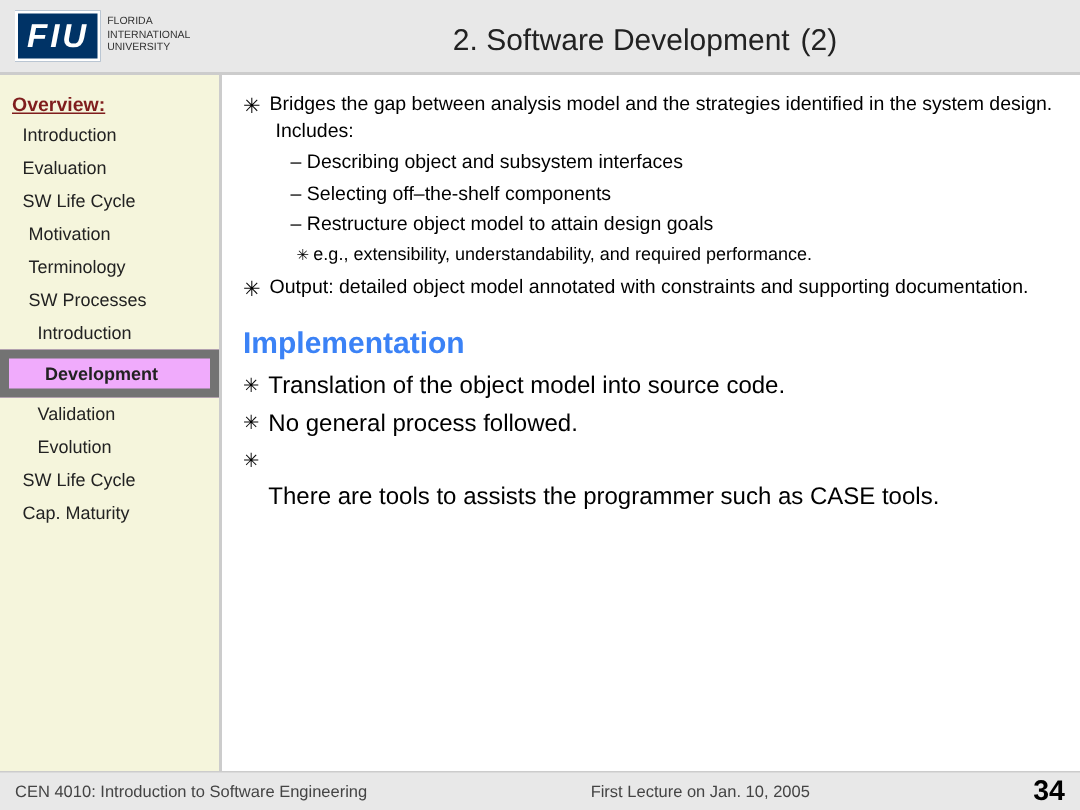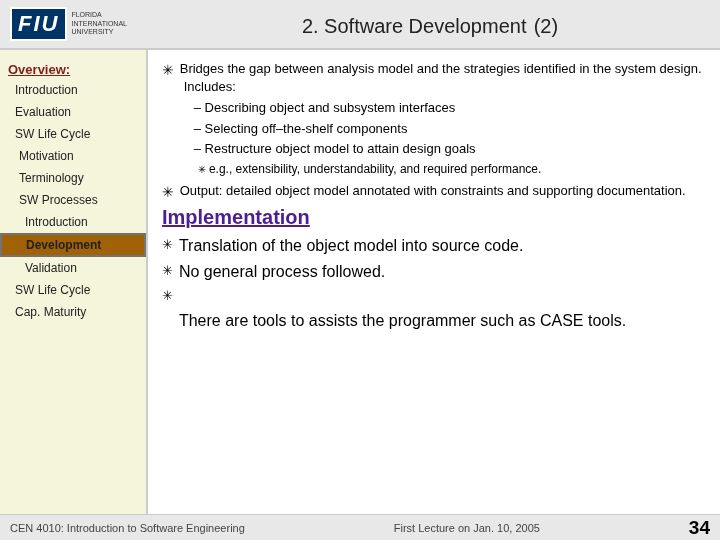--- a/index.html
+++ b/index.html
@@ -76,22 +76,22 @@
       text-decoration: underline;
     }
     .sidebar-item {
       font-size: 12px;
       color: #222;
       padding: 3px 10px 3px 14px;
       cursor: pointer;
       border: 1px solid transparent;
     }
     .sidebar-item.active {
-      background: #a16207;
-      border: 2px solid #737373;
+      background: #f0abfc;
+      border: 6px solid #737373;
       font-weight: bold;
     }
     .sidebar-item.sub {
       padding-left: 18px;
     }
     .sidebar-item.subsub {
       padding-left: 24px;
     }
 
     
@@ -145,23 +145,22 @@
       line-height: 1.4;
     }
     .sub-sub-bullet::before {
       content: "✳ ";
       font-size: 10px;
     }
 
     .section-title-impl {
       font-size: 20px;
       font-weight: bold;
-      text-decoration: underline;
-      margin: 4px 0 6px 0;
-      color: #4c1d95;
+      margin: 15px 0 6px 0;
+      color: #3b82f6;
     }
     .impl-item {
       display: flex;
       align-items: flex-start;
       font-size: 15px;
       line-height: 1.4;
       margin-bottom: 3px;
     }
 
     
@@ -206,20 +205,21 @@
     <div class="sidebar-section-title">Overview:</div>
     <div class="sidebar-item">Introduction</div>
     <div class="sidebar-item">Evaluation</div>
     <div class="sidebar-item">SW Life Cycle</div>
     <div class="sidebar-item sub">Motivation</div>
     <div class="sidebar-item sub">Terminology</div>
     <div class="sidebar-item sub">SW Processes</div>
     <div class="sidebar-item subsub">Introduction</div>
     <div class="sidebar-item subsub active">Development</div>
     <div class="sidebar-item subsub">Validation</div>
+    <div class="sidebar-item subsub">Evolution</div>
     <div class="sidebar-item">SW Life Cycle</div>
     <div class="sidebar-item">Cap. Maturity</div>
   </div>
 
   <div class="content">
 
 
     <ul class="bullet-list">
       <li>
         <span class="bullet-symbol">✳</span>

